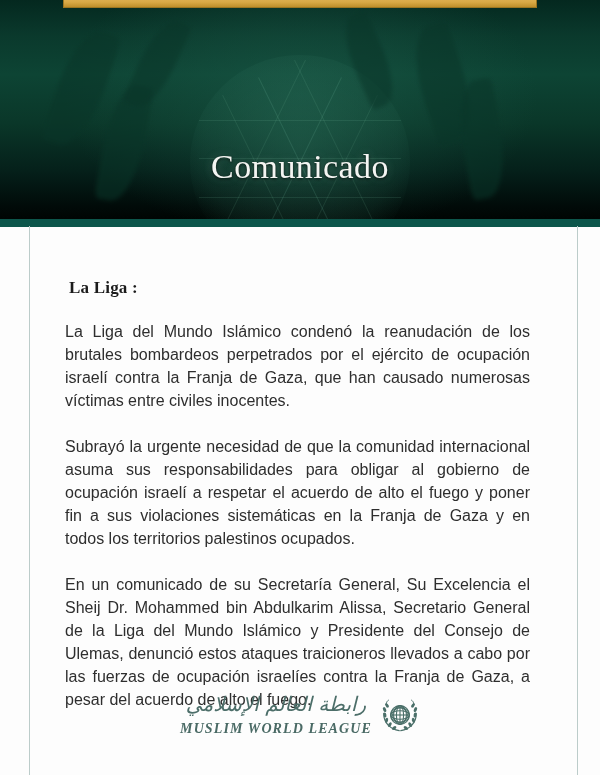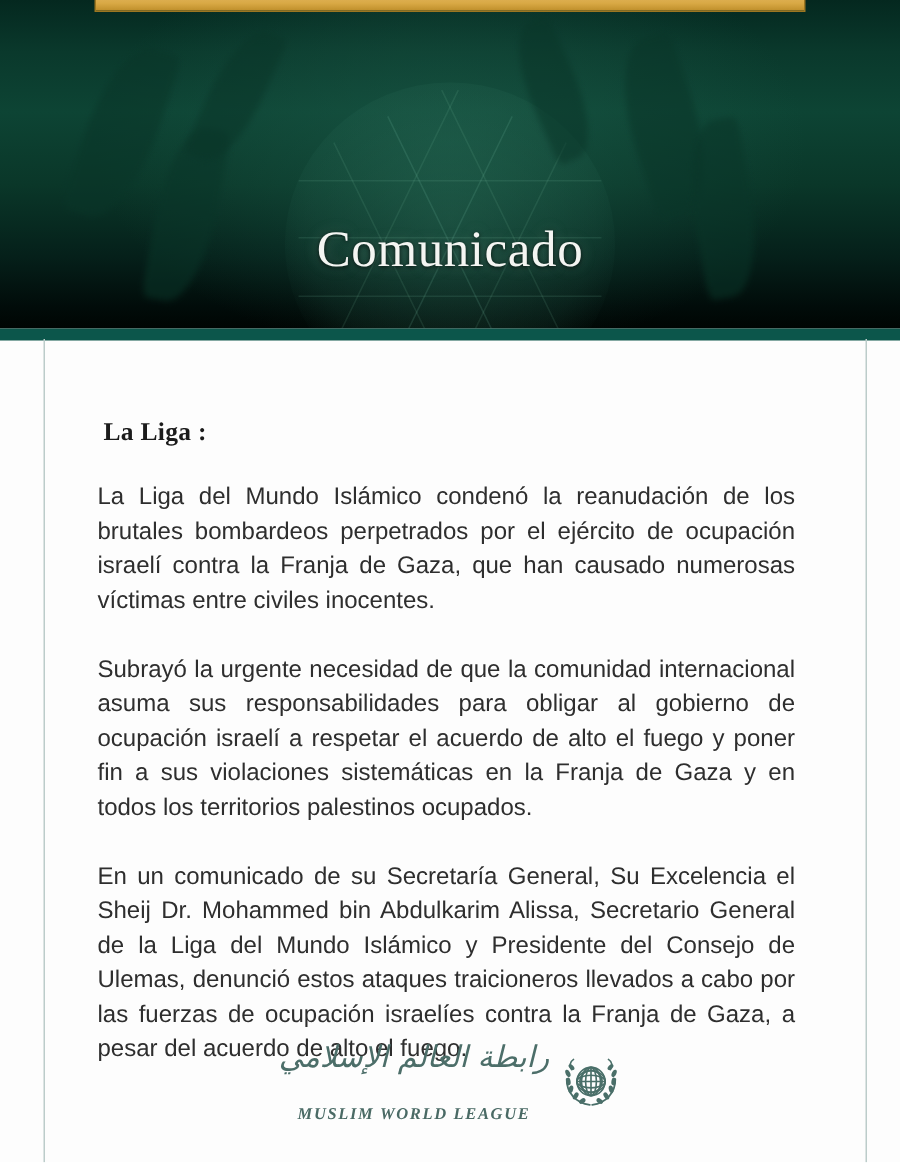--- a/index.html
+++ b/index.html
@@ -163,23 +163,23 @@
   }
   .logo-arabic {
     font-family: "DejaVu Sans", sans-serif;
     font-size: 20px;
     color: #4c6e69;
     line-height: 1.25;
     direction: rtl;
     white-space: nowrap;
   }
   .logo-en {
-    margin-top: 20px;
+    margin-top: 4px;
     font-family: "Liberation Serif", "DejaVu Serif", serif;
-    font-size: 11px;
+    font-size: 14px;
     font-weight: bold;
     letter-spacing: 1.1px;
     color: #4a6a65;
     white-space: nowrap;
   }
   .emblem { display: block; }
 </style>
 </head>
 <body>
 

